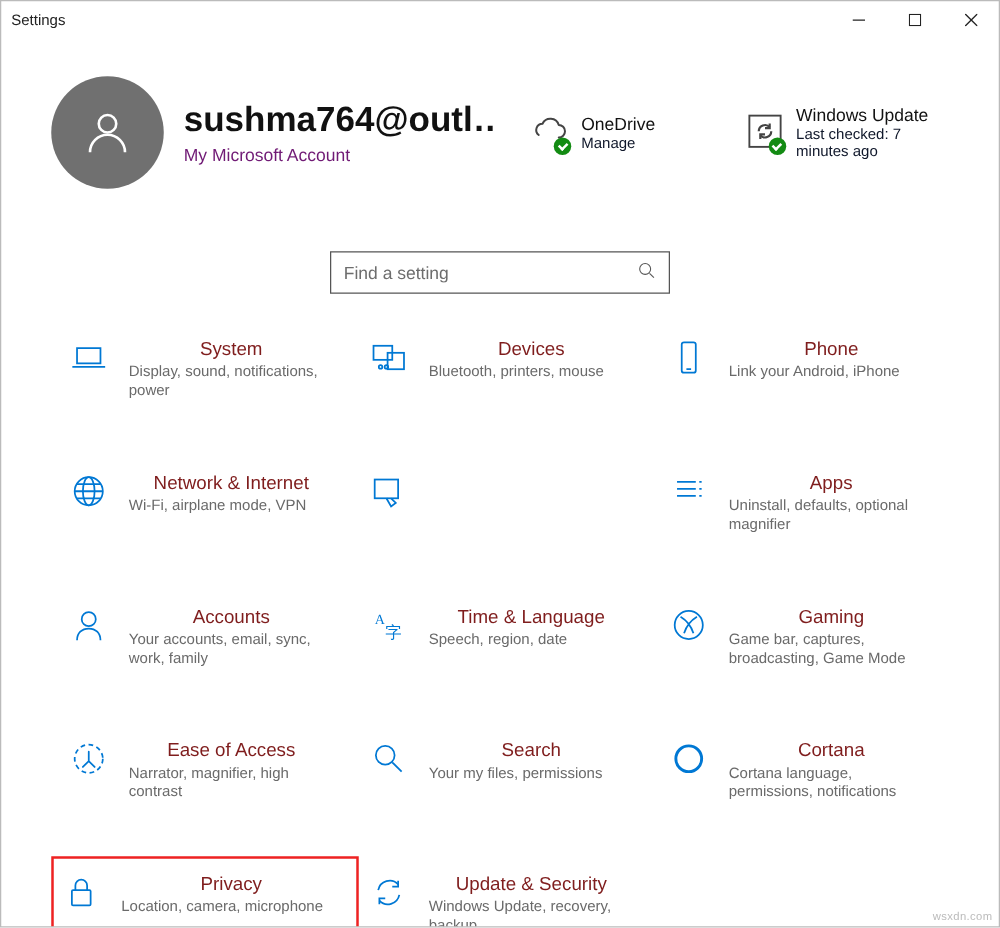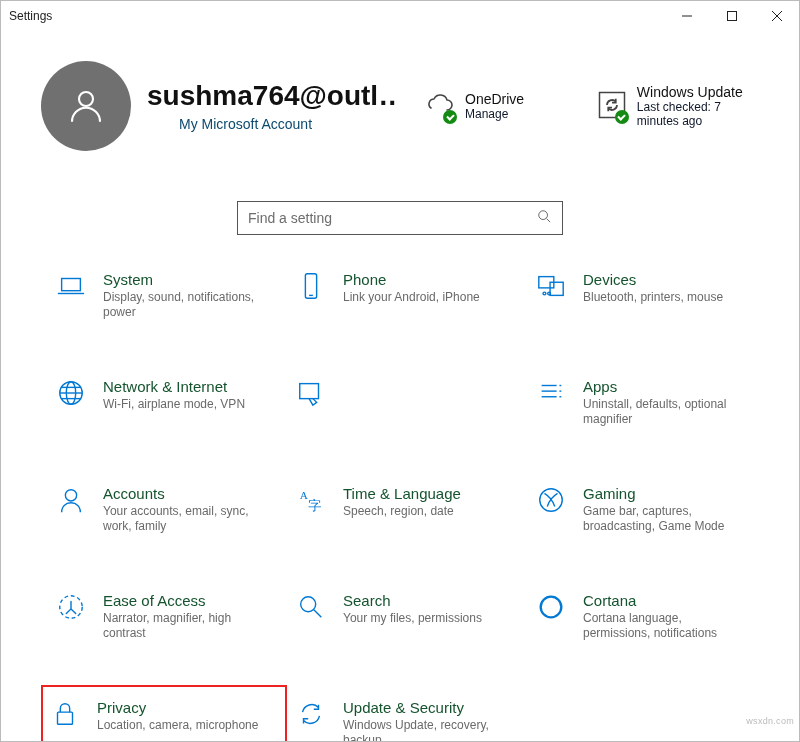--- a/index.html
+++ b/index.html
@@ -9,46 +9,46 @@
     .titlebar { height: 30px; display: flex; align-items: center; justify-content: space-between; padding-left: 8px; font-size: 12px; color: #222; }
     .titlebar .title { }
     .titlebar .controls { display: flex; }
     .titlebar .ctrl { width: 45px; height: 29px; display: flex; align-items: center; justify-content: center; font-size: 12px; color: #222; cursor: default; }
 
     .profile-row { display: flex; align-items: center; padding: 30px 40px 10px 40px; gap: 16px; }
     .avatar { width: 90px; height: 90px; border-radius: 50%; background: #707070; display: flex; align-items: center; justify-content: center; flex: none; }
     .avatar svg { width: 42px; height: 42px; }
     .acct-block { flex: none; width: 250px; }
     .username { font-size: 28px; font-weight: 600; color: #111; white-space: nowrap; overflow: hidden; }
-    .acctlink { color: #0c4a6e; font-size: 14px; margin-top: 4px; cursor: pointer; margin-left: 32px; }
+    .acctlink { color: #701a75; font-size: 14px; margin-top: 4px; cursor: pointer; }
     .status-tile { display: flex; align-items: center; gap: 10px; margin-left: 10px; }
     .status-icon { width: 32px; height: 32px; position: relative; }
     .status-icon .badge { position: absolute; right: -2px; bottom: -2px; width: 14px; height: 14px; background: #138b13; border-radius: 50%; display: flex; align-items: center; justify-content: center; }
     .status-icon .badge::after { content: ""; width: 5px; height: 3px; border-left: 2px solid #fff; border-bottom: 2px solid #fff; transform: rotate(-45deg); margin-top: -2px; }
     .status-text .t1 { font-size: 14px; color: #111; }
     .status-text .t2 { font-size: 12px; color: #0f172a; }
     .onedrive-tile { width: 155px; }
     .winupdate-tile { width: 170px; }
 
     .search-wrap { display: flex; justify-content: center; padding: 40px 0 30px 0; }
-    .search { width: 326px; height: 34px; border: 1px solid #555; display: flex; align-items: center; padding: 0 10px; }
+    .search { width: 272px; height: 34px; border: 1px solid #555; display: flex; align-items: center; padding: 0 10px; }
     .search input { flex: 1; border: none; outline: none; font-size: 14px; color: #333; background: transparent; }
     .search input::placeholder { color: #6d6d6d; }
     .search-icon-slot { width: 16px; text-align: center; }
 
     .grid { display: grid; grid-template-columns: repeat(3, 1fr); column-gap: 10px; row-gap: 46px; padding: 0 40px 20px 48px; }
     .tile { display: flex; gap: 16px; cursor: pointer; padding: 6px; }
     .tile.highlight { border: 2px solid #e22; margin: -8px; padding: 12px 6px; }
     .tile-icon { width: 32px; height: 32px; color: #0078d4; flex: none; display: flex; align-items: flex-start; justify-content: center; }
     .tile-icon svg { width: 30px; height: 30px; stroke: #0078d4; fill: none; stroke-width: 1.5; }
     .tile-text { flex: 1; padding-right: 6px; }
-    .tile-title { font-size: 15px; color: #14532d; }
+    .tile-title { font-size: 15px; color: #7f1d1d; text-align: center; }
     .tile-sub { font-size: 12px; color: #6a6a6a; margin-top: 2px; line-height: 1.25; }
 
-    .watermark { position: absolute; right: 6px; bottom: 16px; font-size: 9px; color: #bbb; letter-spacing: .3px; }
+    .watermark { position: absolute; right: 6px; bottom: 4px; font-size: 9px; color: #bbb; letter-spacing: .3px; }
   </style>
 </head>
 <body>
 
 <div class="titlebar">
   <span class="title">Settings</span>
   <div class="controls">
     <div class="ctrl">
       <svg width="10" height="10">
           <line x1="0" y1="5" x2="10" y2="5" stroke="#222" stroke-width="1"></line>
@@ -130,42 +130,42 @@
       </div>
     <div class="tile-text">
       <div class="tile-title">System</div>
       <div class="tile-sub">Display, sound, notifications, power</div>
     </div>
   </div>
 
   <div class="tile">
     <div class="tile-icon">
         <svg viewBox="0 0 32 32">
-          <rect x="10" y="3" width="12" height="26" rx="2"></rect>
-          <line x1="14" y1="26" x2="18" y2="26"></line>
-        </svg>
-      </div>
-    <div class="tile-text">
-      <div class="tile-title">Phone</div>
-      <div class="tile-sub">Link your Android, iPhone</div>
-    </div>
-  </div>
-
-  <div class="tile">
-    <div class="tile-icon">
-        <svg viewBox="0 0 32 32">
           <rect x="3" y="6" width="16" height="12"></rect>
           <rect x="15" y="12" width="14" height="14"></rect>
           <circle cx="9" cy="24" r="1.5"></circle>
           <circle cx="14" cy="24" r="1.5"></circle>
         </svg>
       </div>
     <div class="tile-text">
       <div class="tile-title">Devices</div>
       <div class="tile-sub">Bluetooth, printers, mouse</div>
+    </div>
+  </div>
+
+  <div class="tile">
+    <div class="tile-icon">
+        <svg viewBox="0 0 32 32">
+          <rect x="10" y="3" width="12" height="26" rx="2"></rect>
+          <line x1="14" y1="26" x2="18" y2="26"></line>
+        </svg>
+      </div>
+    <div class="tile-text">
+      <div class="tile-title">Phone</div>
+      <div class="tile-sub">Link your Android, iPhone</div>
     </div>
   </div>
 
   <div class="tile">
     <div class="tile-icon">
         <svg viewBox="0 0 32 32">
           <circle cx="16" cy="16" r="12"></circle>
           <ellipse cx="16" cy="16" rx="5" ry="12"></ellipse>
           <line x1="4" y1="16" x2="28" y2="16"></line>
           <line x1="6" y1="10" x2="26" y2="10"></line>

